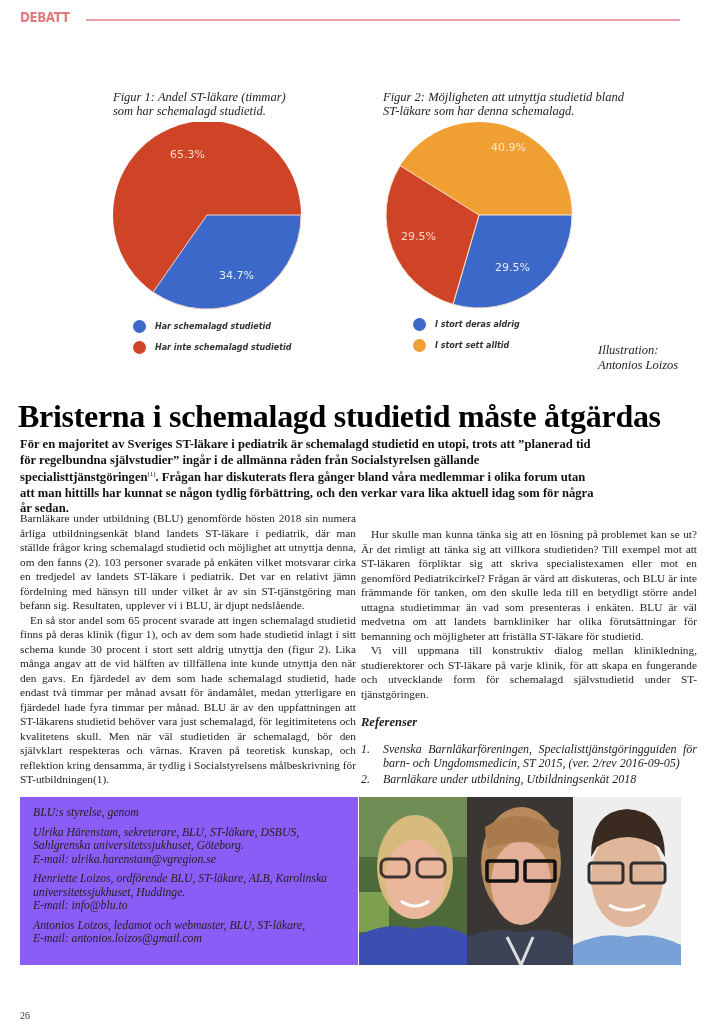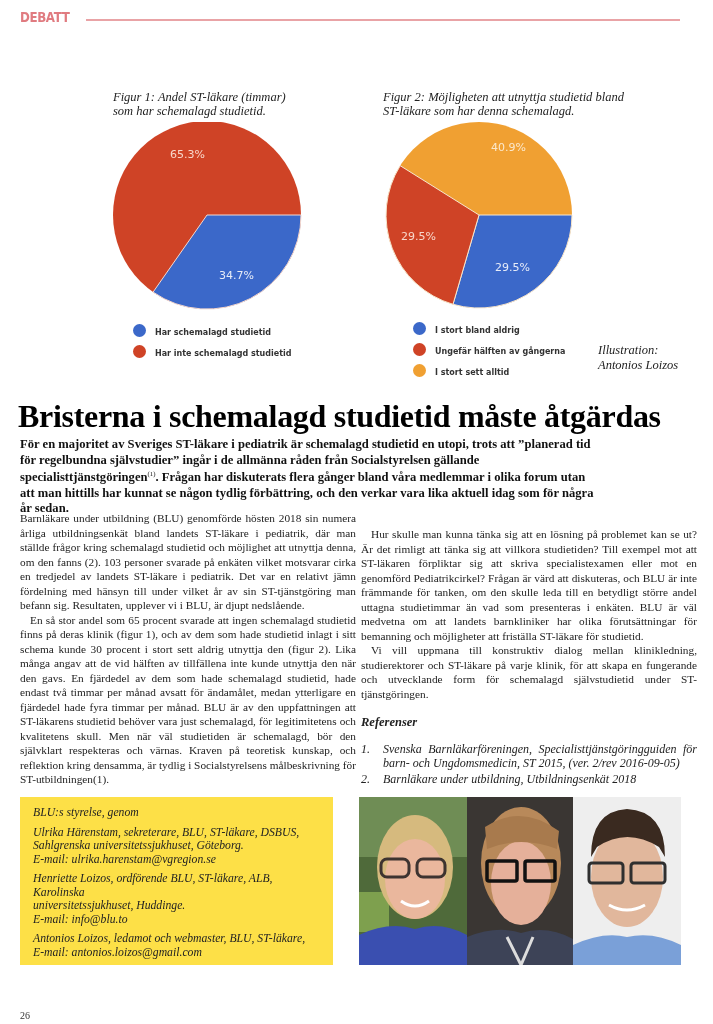--- a/index.html
+++ b/index.html
@@ -3,33 +3,33 @@
   <meta charset="utf-8">
   <style>
     html, body { margin: 0; padding: 0; background: #ffffff; }
     body { width: 713px; height: 1024px; position: relative; overflow: hidden; font-family: "Liberation Serif", serif; color: #1a1a1a; }
     .abs { position: absolute; }
     .section-tag { left: 20px; top: 9px; font-family: "DejaVu Sans", sans-serif; font-weight: bold; font-size: 14px; letter-spacing: -0.5px; color: #e07b80; transform: scaleX(0.85); transform-origin: left; }
     .section-rule { left: 86px; top: 19px; width: 594px; height: 2px; background: #e9a3a6; }
     .fig-caption { font-style: italic; font-size: 12.5px; line-height: 14px; color: #222; }
     .pie { position: absolute; }
     .legend { position: absolute; font-family: "DejaVu Sans", sans-serif; font-size: 8px; font-weight: bold; color: #333; background: #fff; }
-    .legend-item { display: flex; align-items: flex-end; height: 21px; }
+    .legend-item { display: flex; align-items: center; height: 21px; font-style: italic; }
     .dot { width: 13px; height: 13px; border-radius: 50%; margin-right: 9px; display: inline-block; }
     .credit { font-style: italic; font-size: 12.5px; line-height: 15px; color: #222; }
     .headline { left: 18px; top: 398px; font-size: 32px; font-weight: bold; letter-spacing: -0.3px; color: #000000; white-space: nowrap; }
     .lede { left: 20px; top: 436px; width: 600px; font-size: 13px; font-weight: bold; line-height: 15.5px; color: #111; transform: scaleX(0.97); transform-origin: left; }
     .lede sup { font-size: 7px; font-weight: normal; }
     .col { font-size: 11.3px; line-height: 14.5px; text-align: justify; color: #222; }
     .col p { margin: 0; text-indent: 10px; }
     .col p.first { text-indent: 0; }
     .refs-title { font-style: italic; font-weight: bold; font-size: 12.5px; margin: 14px 0 12px 0; }
     .ref-item { display: flex; font-style: italic; font-size: 12px; line-height: 14px; margin-bottom: 2px; }
     .ref-num { width: 22px; flex: 0 0 22px; }
-    .pinkbox { left: 20px; top: 797px; width: 313px; height: 168px; background: #fde047; box-sizing: border-box; padding: 9px 12px 0 13px; font-style: italic; font-size: 11.7px; line-height: 13.5px; color: #222; }
+    .pinkbox { left: 20px; top: 797px; width: 338px; height: 168px; background: #8b5cf6; box-sizing: border-box; padding: 9px 12px 0 13px; font-style: italic; font-size: 11.7px; line-height: 13.5px; color: #222; }
     .pinkbox .blk { margin-bottom: 6px; }
     .photo { top: 797px; height: 168px; overflow: hidden; }
     .footer-num { left: 20px; top: 1010px; font-size: 10px; color: #333; }
     .footer-mag { left: 44px; top: 1010px; font-size: 10px; font-style: italic; color: #333; margin-top: 24px; }
   </style>
 </head>
 <body>
 
 <div class="abs section-tag">DEBATT</div>
 <div class="abs section-rule"></div>
@@ -65,25 +65,21 @@
   <circle cx="96" cy="93" r="93" fill="#f0a032"></circle>
   <path d="M96,93 L189,93 A93,93 0 0 1 70.0,182.3 Z" fill="#3b68c9" stroke="#f6e6cf" stroke-width="1"></path>
   <path d="M96,93 L70.0,182.3 A93,93 0 0 1 17.2,43.7 Z" fill="#cf4326" stroke="#f6e6cf" stroke-width="1"></path>
   <text x="108" y="29" font-family="DejaVu Sans, sans-serif" font-size="11" fill="#fbe8cc"><tspan>40.9%</tspan></text>
   <text x="18" y="118" font-family="DejaVu Sans, sans-serif" font-size="11" fill="#f8d8cc"><tspan>29.5%</tspan></text>
   <text x="112" y="149" font-family="DejaVu Sans, sans-serif" font-size="11" fill="#e7ecf8"><tspan>29.5%</tspan></text>
 </svg>
 <div class="legend" style="left:413px; top:314px;">
   <div class="legend-item">
     <span class="dot" style="background:#3b68c9"></span>
-    <span>I stort bland aldrig</span>
-  </div>
-  <div class="legend-item">
-    <span class="dot" style="background:#cf4326"></span>
-    <span>Ungefär hälften av gångerna</span>
+    <span>I stort deras aldrig</span>
   </div>
   <div class="legend-item">
     <span class="dot" style="background:#f0a032"></span>
     <span>I stort sett alltid</span>
   </div>
 </div>
 
 <div class="abs credit" style="left:598px; top:343px;">
   <div>Illustration:</div>
   <div>Antonios Loizos</div>

